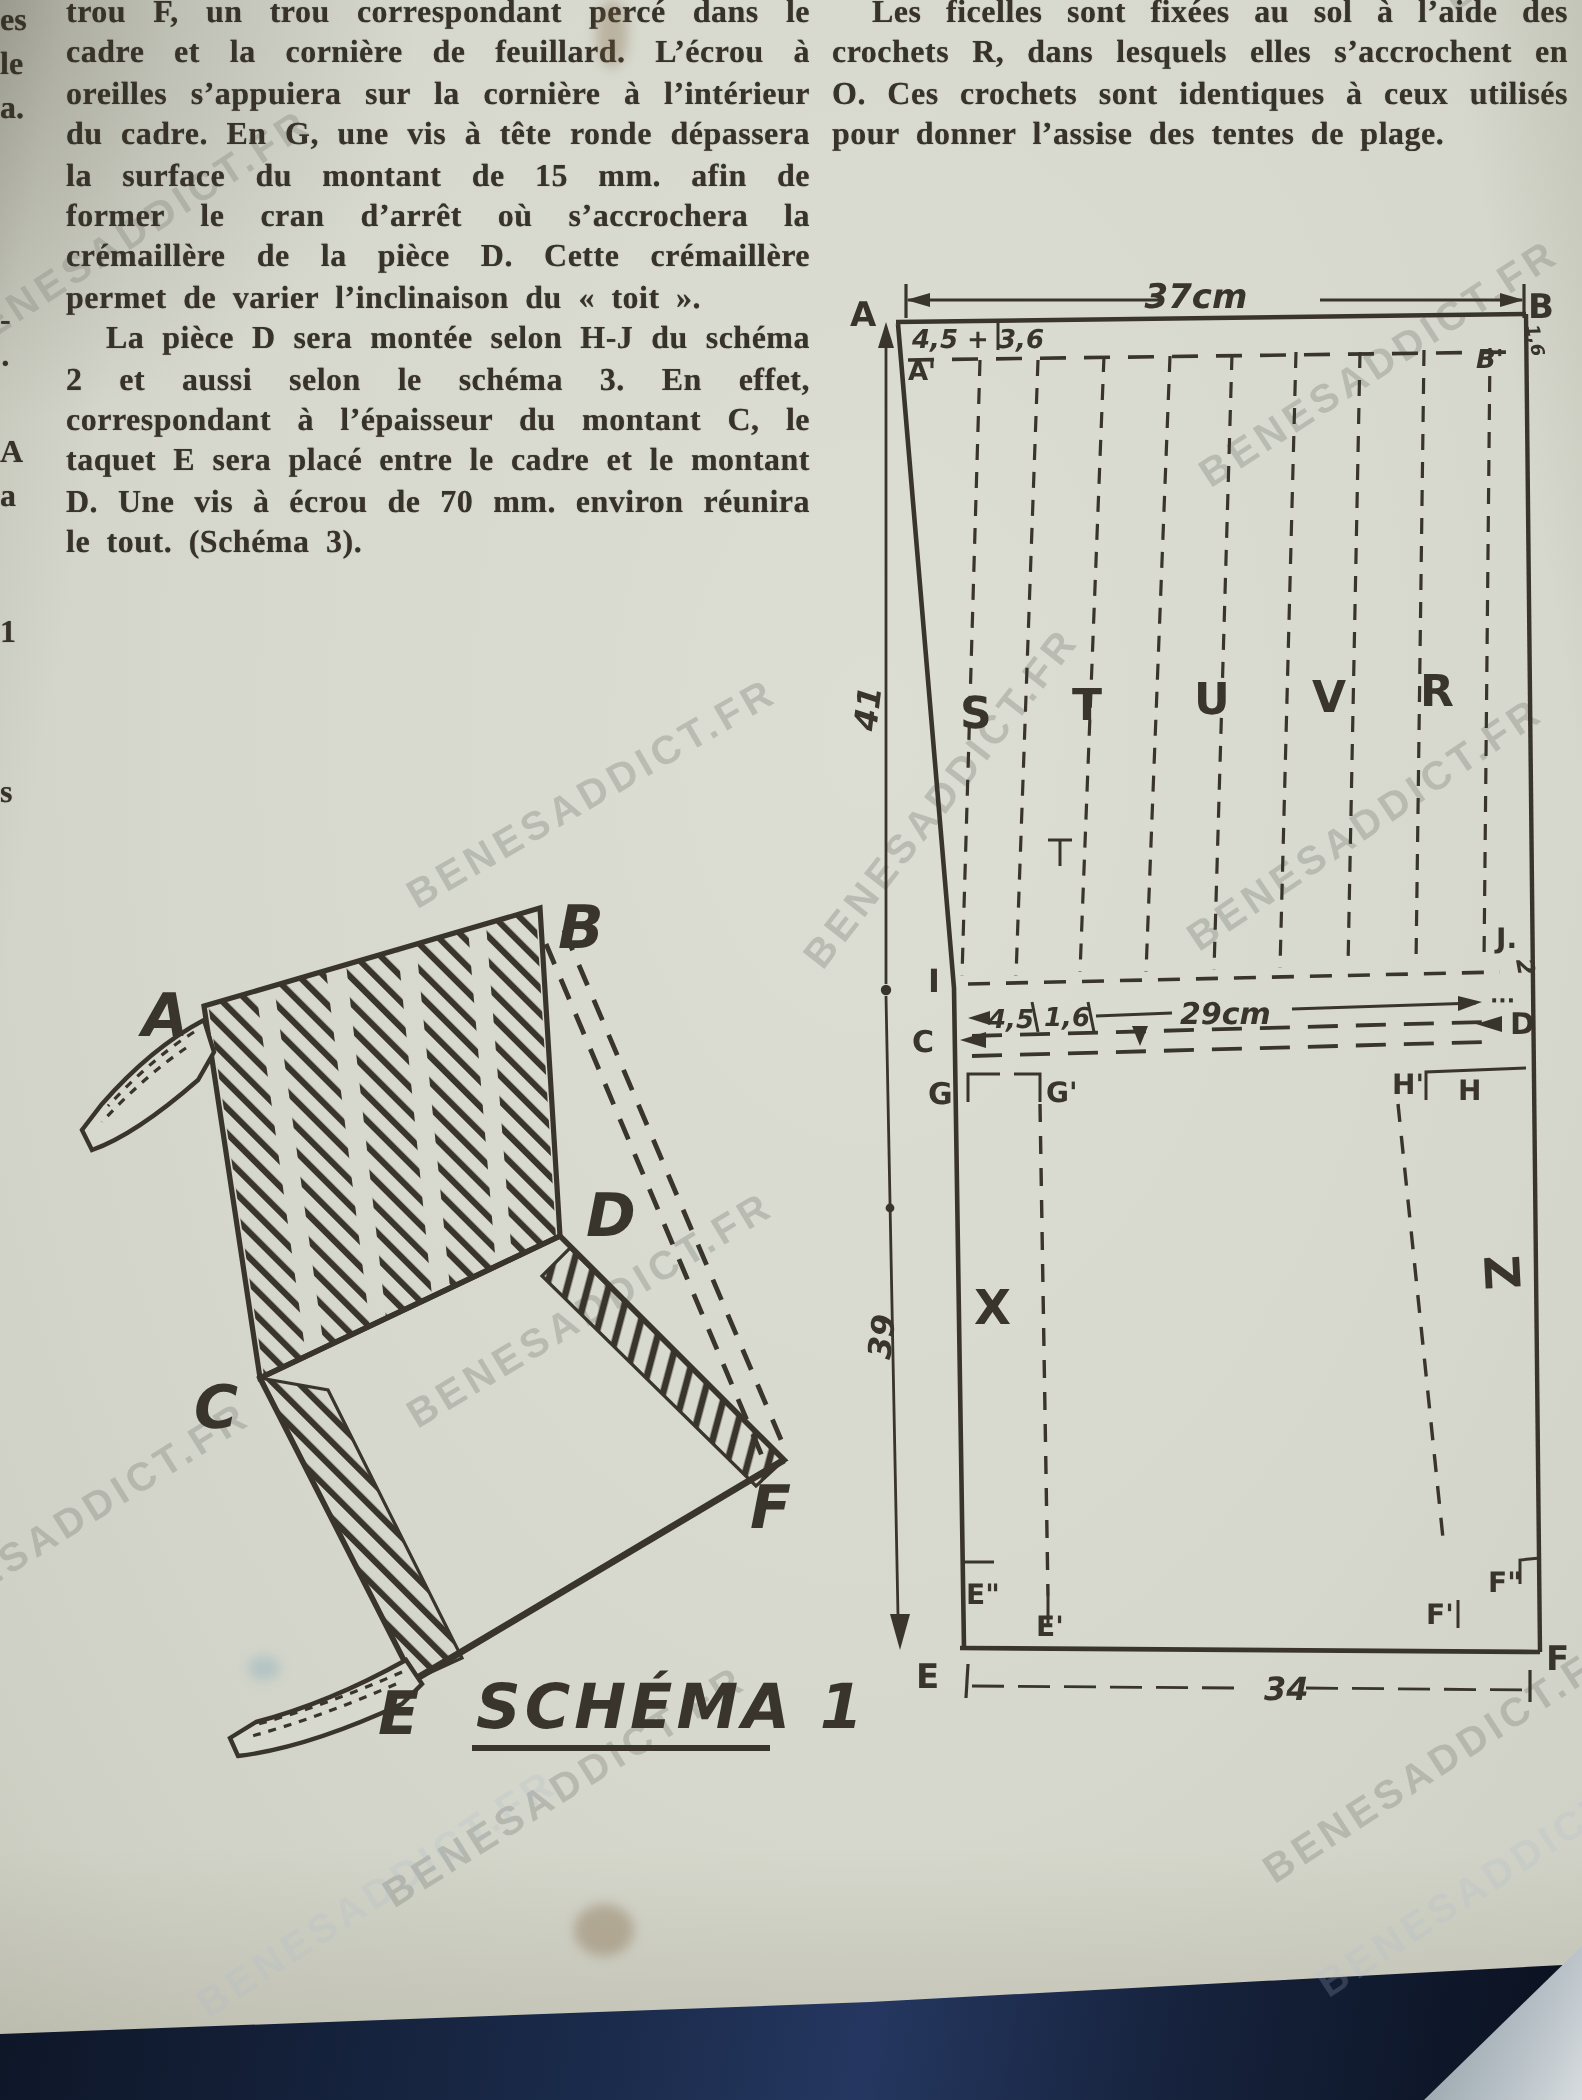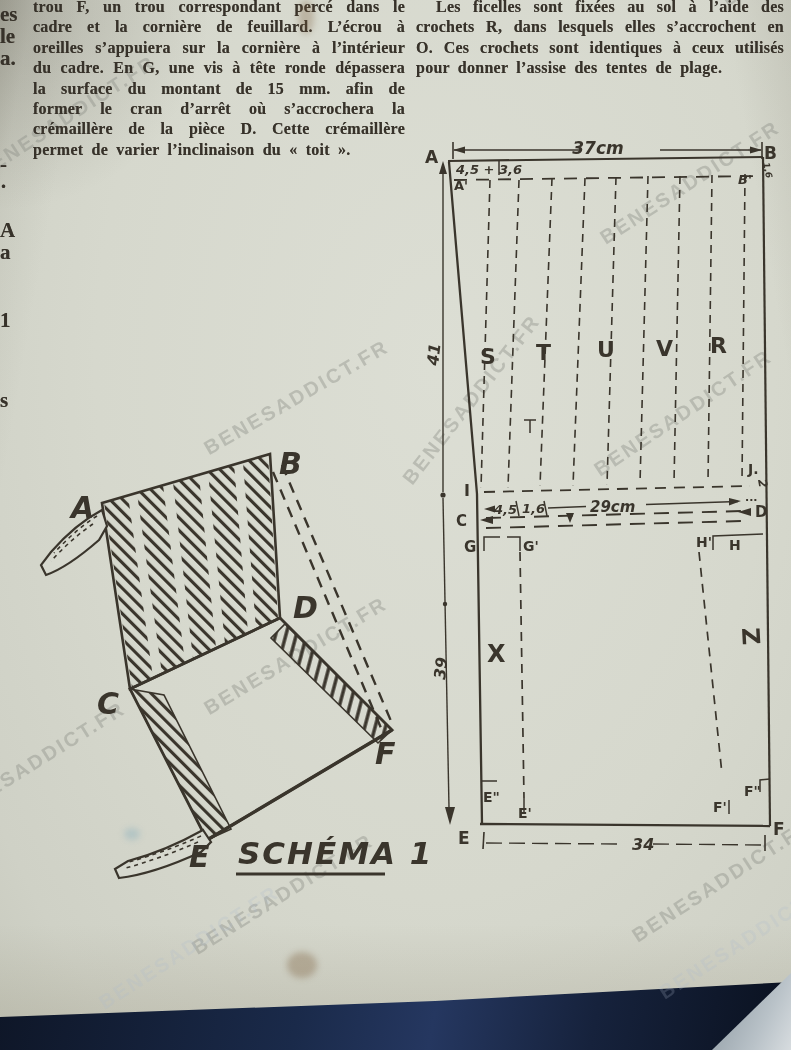--- a/index.html
+++ b/index.html
@@ -13,21 +13,21 @@
       linear-gradient(to bottom, rgba(0,0,0,0) 88%, rgba(146,140,118,0.28) 99%),
       radial-gradient(ellipse at 55% 35%, #dcded4 0%, #d6d8cd 55%, #cfd1c6 85%, #c7c9bd 100%);}
   .col{position:absolute;color:#37322a;}
   .col p{margin:0;font-weight:700;font-size:16px;line-height:20.4px;
          text-align:justify;word-spacing:4px;letter-spacing:0.25px;
          text-shadow:0 0 0.5px rgba(55,48,38,0.6);}
   .indent{text-indent:20px;}
   #col-left{left:33px;top:-3px;width:372px;}
   #col-right{left:416px;top:-3px;width:368px;}
   .edge-frag{position:absolute;left:0;width:26px;text-align:left;
-             font-weight:700;font-size:21px;color:#37322a;
+             font-weight:700;font-size:16px;color:#37322a;
              text-shadow:0 0 0.5px rgba(55,48,38,0.6);}
   .wm{position:absolute;font-family:"Liberation Sans",sans-serif;font-weight:600;
       font-size:20px;letter-spacing:2.5px;color:rgba(138,140,132,0.40);
       white-space:nowrap;transform-origin:left top;pointer-events:none;}
   .wm.on-band{color:rgba(175,185,205,0.22);}
   svg{position:absolute;overflow:visible;}
   svg text{fill:#3a352c;}
   .hand{font-family:"DejaVu Sans",sans-serif;font-weight:bold;}
   .dim{font-family:"DejaVu Sans",sans-serif;font-weight:bold;font-style:italic;}
   #band{position:absolute;left:0;top:965px;width:791px;height:85px;
@@ -59,20 +59,21 @@
 <span class="edge-frag" style="top:46px">a.</span>
 <span class="edge-frag" style="top:152px">-</span>
 <span class="edge-frag" style="top:174px">·</span>
 <span class="edge-frag" style="top:218px">A</span>
 <span class="edge-frag" style="top:240px">a</span>
 <span class="edge-frag" style="top:308px">1</span>
 <span class="edge-frag" style="top:388px">s</span>
 
 <div id="col-left" class="col">
   <p>trou F, un trou correspondant percé dans le cadre et la cornière de feuillard. L’écrou à oreilles s’appuiera sur la cornière à l’intérieur du cadre. En G, une vis à tête ronde dépassera la surface du montant de 15 mm. afin de former le cran d’arrêt où s’accrochera la crémaillère de la pièce D. Cette crémaillère permet de varier l’inclinaison du « toit ».</p>
+  <p class="indent">La pièce D sera montée selon H-J du schéma 2 et aussi selon le schéma 3. En effet, correspondant à l’épaisseur du montant C, le taquet E sera placé entre le cadre et le montant D. Une vis à écrou de 70 mm. environ réunira le tout. (Schéma 3).</p>
 </div>
 <div id="col-right" class="col">
   <p class="indent">Les ficelles sont fixées au sol à l’aide des crochets R, dans lesquels elles s’accrochent en O. Ces crochets sont identiques à ceux utilisés pour donner l’assise des tentes de plage.</p>
 </div>
 
 <svg id="schema1" viewBox="0 0 405 478" style="left:33px;top:412px;width:405px;height:478px">
   <defs>
     <pattern id="hA" width="9" height="9" patternUnits="userSpaceOnUse" patternTransform="rotate(-45)">
       <line x1="1.5" y1="0" x2="1.5" y2="9" stroke="#3a352c" stroke-width="3.2"></line>
     </pattern>

